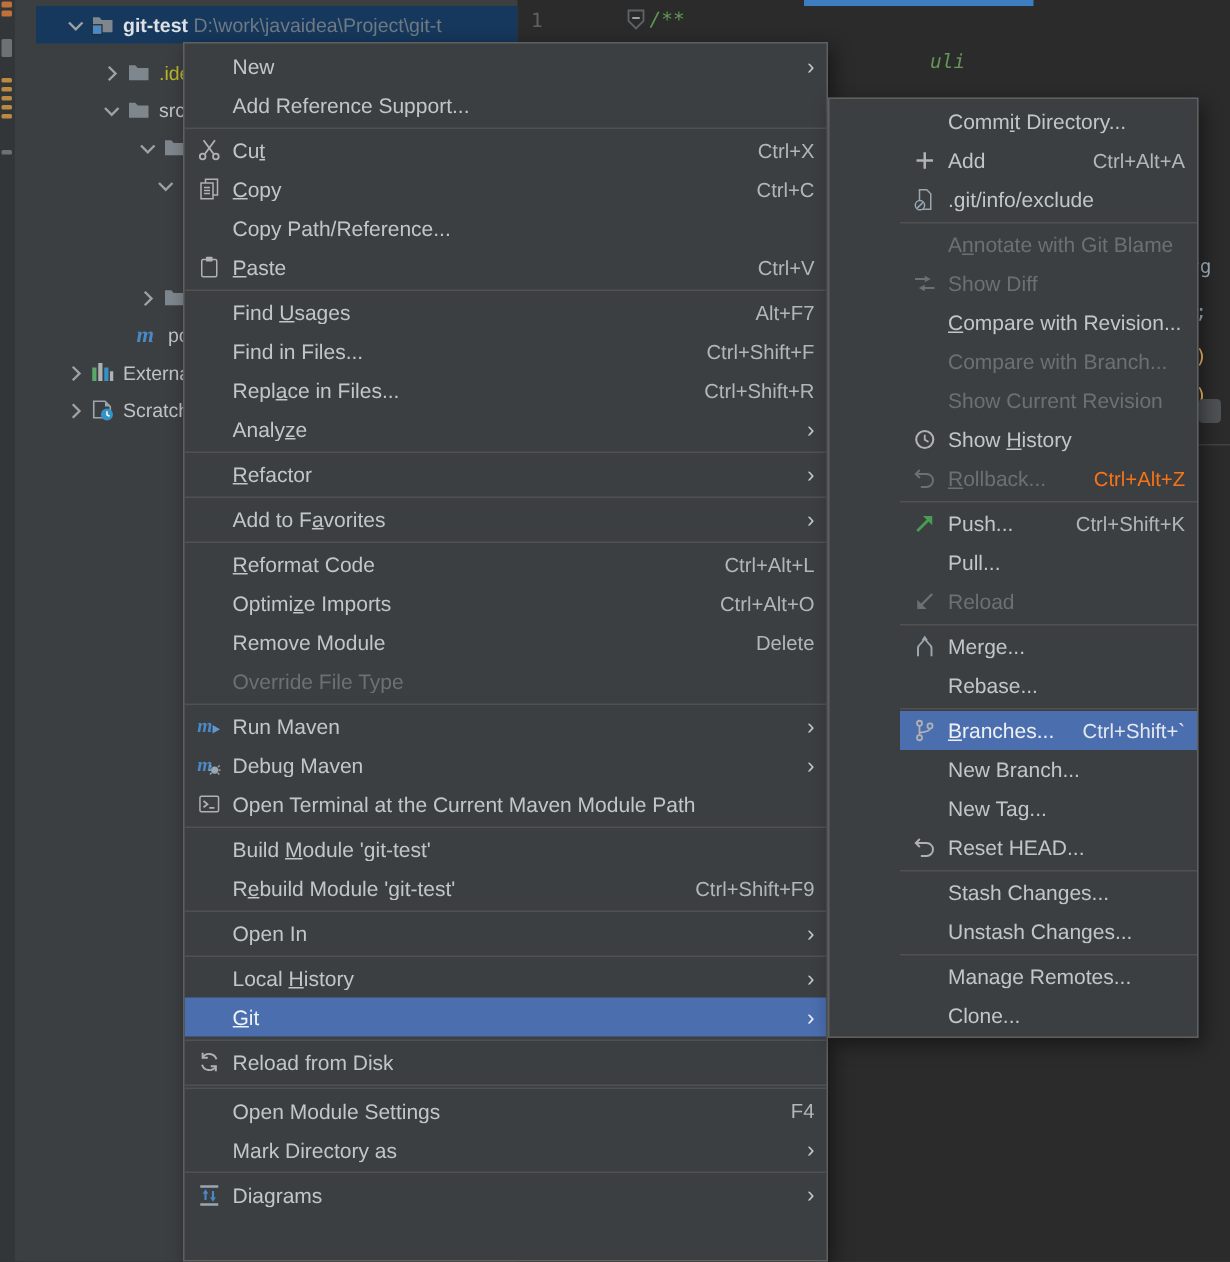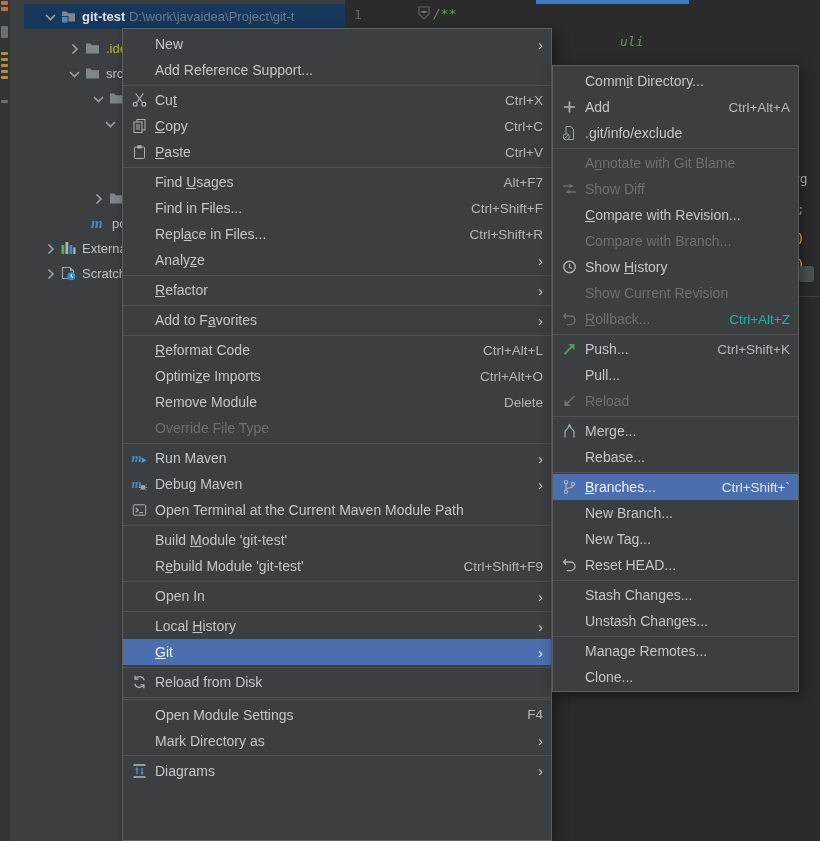--- a/index.html
+++ b/index.html
@@ -27,29 +27,29 @@
   .line-number{position:absolute;left:9px;top:7px;color:#606366;font-family:"DejaVu Sans Mono",monospace;font-size:13px;}
   .fold-marker{position:absolute;left:72px;top:6px;}
   .code{font-family:"DejaVu Sans Mono",monospace;font-size:13px;position:absolute;white-space:pre;}
   .code-comment{color:#629755;font-style:italic;}
   .frag{position:absolute;font-family:"DejaVu Sans Mono",monospace;font-size:13px;white-space:pre;}
   .editor-scroll-thumb{position:absolute;right:6px;top:266px;width:15px;height:16px;background:#4f5254;border-radius:3px;}
   .editor-split-line{position:absolute;right:0;top:296px;width:44px;border-top:1px solid #404244;}
   
   .menu{position:absolute;background:#3c3f41;border:1px solid #5e6060;box-shadow:3px 4px 12px rgba(0,0,0,.45);box-sizing:border-box;padding-top:2px;overflow:hidden;}
   .main-menu{left:122px;top:28px;width:430px;height:813px;z-index:10;}
-  .sub-menu{left:552px;top:65px;width:247px;height:627px;z-index:11;}
+  .sub-menu{left:552px;top:65px;width:247px;height:627px;z-index:11;padding-left:47px;}
   .menu-item{height:26px;display:flex;align-items:center;padding:0 8px 0 6px;color:#c2c6ca;font-size:14px;}
   .menu-item.selected{background:#4b6eaf;color:#eef1f4;}
   .menu-item.disabled{color:#6d7073;}
   .mi-icon{width:20px;height:16px;margin-right:6px;flex:none;display:flex;align-items:center;justify-content:center;}
   .mi-label{white-space:nowrap;overflow:hidden;}
   .mi-right{margin-left:auto;padding-left:20px;white-space:nowrap;font-size:13.5px;color:#b2b6ba;}
   .menu-item.selected .mi-right{color:#e3e8ee;}
-  .menu-item.disabled .mi-right{color:#14b8a6;}
+  .menu-item.disabled .mi-right{color:#f97316;}
   .mi-arrow{width:13px;flex:none;text-align:right;font-size:15px;line-height:1;color:#c2c6ca;margin-left:auto;}
   .menu-item.selected .mi-arrow{color:#eef1f4;}
   .menu-sep{border-top:1px solid #515151;margin:1.5px 0;height:0;}
   .u{text-decoration:underline;}
 </style>
 </head>
 <body>
 
 <div class="left-stripe">
   <div class="stripe-mark" style="top:1px;height:4px;background:#c0703a;"></div>
@@ -214,20 +214,24 @@
         <svg width="17" height="16" viewBox="0 0 16 16">
           <rect x="5.5" y="1.5" width="8" height="10.5" fill="none" stroke="#afb1b3"></rect>
           <rect x="2.5" y="4" width="8" height="10.5" fill="#3c3f41" stroke="#afb1b3"></rect>
           <path d="M4.5 7h4M4.5 9h4M4.5 11h4" stroke="#afb1b3"></path>
         </svg>
       </span>
       <span class="mi-label"><span class="u">C</span>opy</span>
       <span class="mi-right">Ctrl+C</span>
     </div>
     <div class="menu-item">
+      <span class="mi-icon"></span>
+      <span class="mi-label">Copy Path/Reference...</span>
+    </div>
+    <div class="menu-item">
       <span class="mi-icon">
         <svg width="17" height="16" viewBox="0 0 16 16">
           <rect x="3" y="3" width="10" height="11.5" rx="1" fill="none" stroke="#afb1b3"></rect>
           <rect x="5.8" y="1.2" width="4.4" height="3.2" rx="0.5" fill="#afb1b3"></rect>
         </svg>
       </span>
       <span class="mi-label"><span class="u">P</span>aste</span>
       <span class="mi-right">Ctrl+V</span>
     </div>
     <div class="menu-sep"></div>
@@ -424,32 +428,32 @@
       <span class="mi-label">Show Diff</span>
     </div>
     <div class="menu-item">
       <span class="mi-icon"></span>
       <span class="mi-label"><span class="u">C</span>ompare with Revision...</span>
     </div>
     <div class="menu-item disabled">
       <span class="mi-icon"></span>
       <span class="mi-label">Compare with Branch...</span>
     </div>
+    <div class="menu-item disabled">
+      <span class="mi-icon"></span>
+      <span class="mi-label">Show Current Revision</span>
+    </div>
     <div class="menu-item">
       <span class="mi-icon">
         <svg width="17" height="16" viewBox="0 0 16 16">
           <circle cx="8" cy="8" r="5.7" fill="none" stroke="#afb1b3" stroke-width="1.4"></circle>
           <path d="M8 4.8v3.4l2.5 1.4" fill="none" stroke="#afb1b3" stroke-width="1.2"></path>
         </svg>
       </span>
       <span class="mi-label">Show <span class="u">H</span>istory</span>
-    </div>
-    <div class="menu-item disabled">
-      <span class="mi-icon"></span>
-      <span class="mi-label">Show Current Revision</span>
     </div>
     <div class="menu-item disabled">
       <span class="mi-icon">
         <svg width="17" height="16" viewBox="0 0 16 16">
           <path d="M4.7 2.3L2 5l2.7 2.7" fill="none" stroke="#6d7073" stroke-width="1.3"></path>
           <path d="M2.4 5h6.8a4.3 4.3 0 1 1 0 8.6H5.4" fill="none" stroke="#6d7073" stroke-width="1.3"></path>
         </svg>
       </span>
       <span class="mi-label"><span class="u">R</span>ollback...</span>
       <span class="mi-right">Ctrl+Alt+Z</span>

